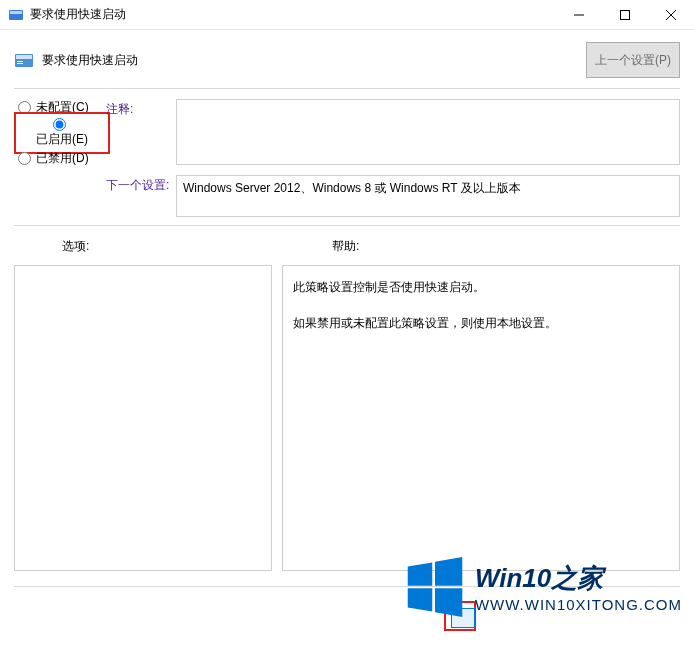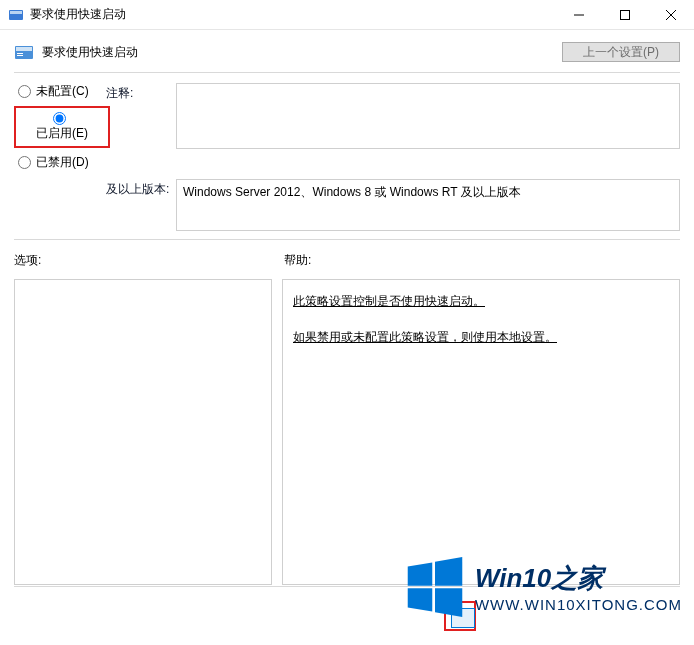--- a/index.html
+++ b/index.html
@@ -46,53 +46,52 @@
     }
     .header-icon {
       width: 20px; height: 20px;
       display: inline-flex; align-items:center; justify-content:center;
       margin-right: 8px;
     }
     .header-title { font-size: 12px; color: #000; }
     .header-buttons { margin-left: auto; display:flex; gap: 10px; }
     .flat-btn {
       min-width: 94px;
-      height: 20px;
+      height: 36px;
       border: 1px solid #adadad;
       background: #e1e1e1;
       color: #6d6d6d;
       font-size: 12px;
       display: inline-flex; align-items:center; justify-content:center;
-      padding: 0 20px;
+      padding: 0 8px;
     }
     .divider {
       border: none;
       border-top: 1px solid #d9d9d9;
       margin: 6px 0 10px 0;
     }
     .row {
       display: flex;
       align-items: flex-start;
       margin-bottom: 8px;
     }
     .left-col {
       width: 92px;
       flex: none;
     }
     .label-col {
       width: 70px;
       flex: none;
       text-align: left;
       padding-top: 2px;
-      color: #0f172a;
+      color: #4c1d95;
     }
     .radio-group {
       display: flex;
       flex-direction: column;
-      gap: 10px;
       padding-left: 4px;
     }
     .radio-item {
       display: flex; align-items: center;
       font-size: 12px;
     }
     .radio-item input { margin-right: 5px; }
     .highlight-red {
       outline: 2px solid #e02020;
       outline-offset: 2px;
@@ -102,47 +101,48 @@
     .comment-area {
       flex: 1;
       height: 66px;
       border: 1px solid #cfcfcf;
       background: #fff;
       overflow-y: scroll;
       padding: 2px;
     }
     .platform-area {
       flex: 1;
-      height: 52px;
+      height: 42px;
       border: 1px solid #cfcfcf;
       background: #fff;
       overflow-y: scroll;
       padding: 4px 6px;
       font-size: 12px;
       color: #000;
     }
     .lower-section {
       display: flex;
       gap: 10px;
       margin-top: 10px;
     }
     .lower-labels {
       display: flex;
       margin-top: 12px;
+      margin-left: 48px;
     }
     .options-label { width: 270px; }
     .panel {
       border: 1px solid #cfcfcf;
       background: #fff;
       height: 306px;
       overflow: auto;
     }
     .options-panel { width: 258px; flex: none; }
     .help-panel { flex: 1; padding: 10px 10px; line-height: 1.85; font-size: 12px; color:#000; }
-    .help-panel p { margin-bottom: 14px; text-decoration: underline; }
+    .help-panel p { margin-bottom: 14px; }
     .watermark {
       position: absolute;
       right: 12px;
       bottom: 28px;
       display: flex;
       align-items: center;
       gap: 10px;
       pointer-events: none;
     }
     .win-logo {
@@ -250,21 +250,21 @@
           <span>已禁用(D)</span>
         </label>
       </div>
     </div>
     <div class="label-col">注释:</div>
     <div class="comment-area"></div>
   </div>
 
   <div class="row">
     <div class="left-col"></div>
-    <div class="label-col">及以上版本:</div>
+    <div class="label-col">下一个设置:</div>
     <div class="platform-area">
       <span>Windows Server 2012、Windows 8 或 Windows RT 及以上版本</span>
     </div>
   </div>
 
   <hr class="divider">
 
   <div class="lower-labels">
     <div class="options-label">选项:</div>
     <div>帮助:</div>

